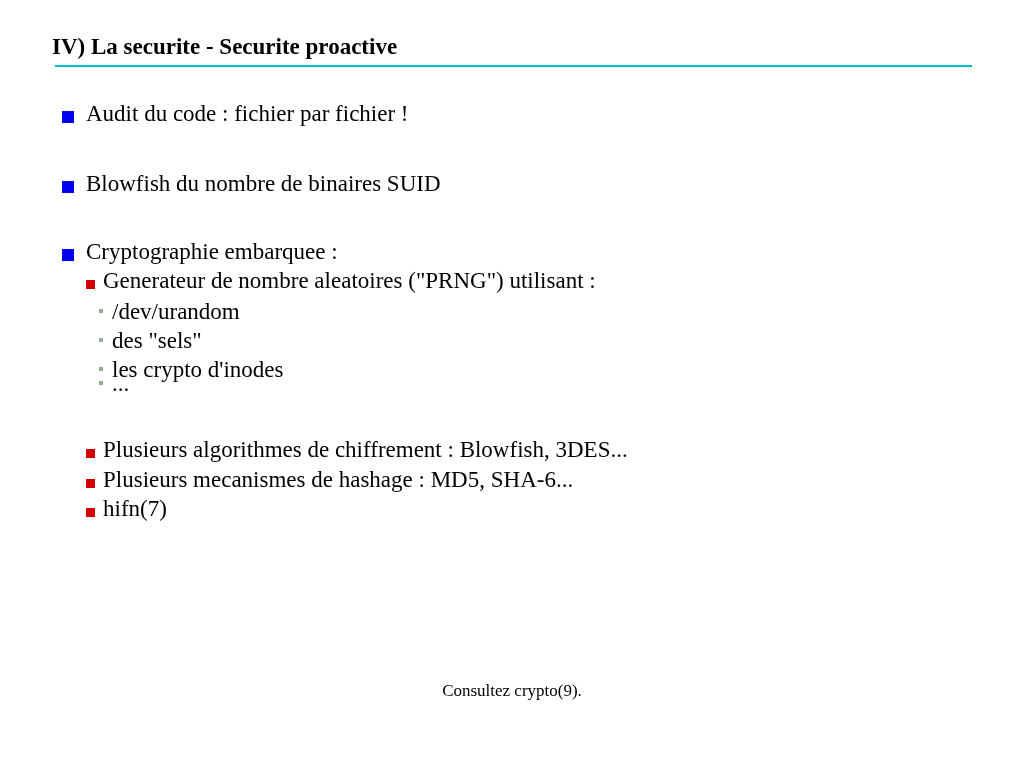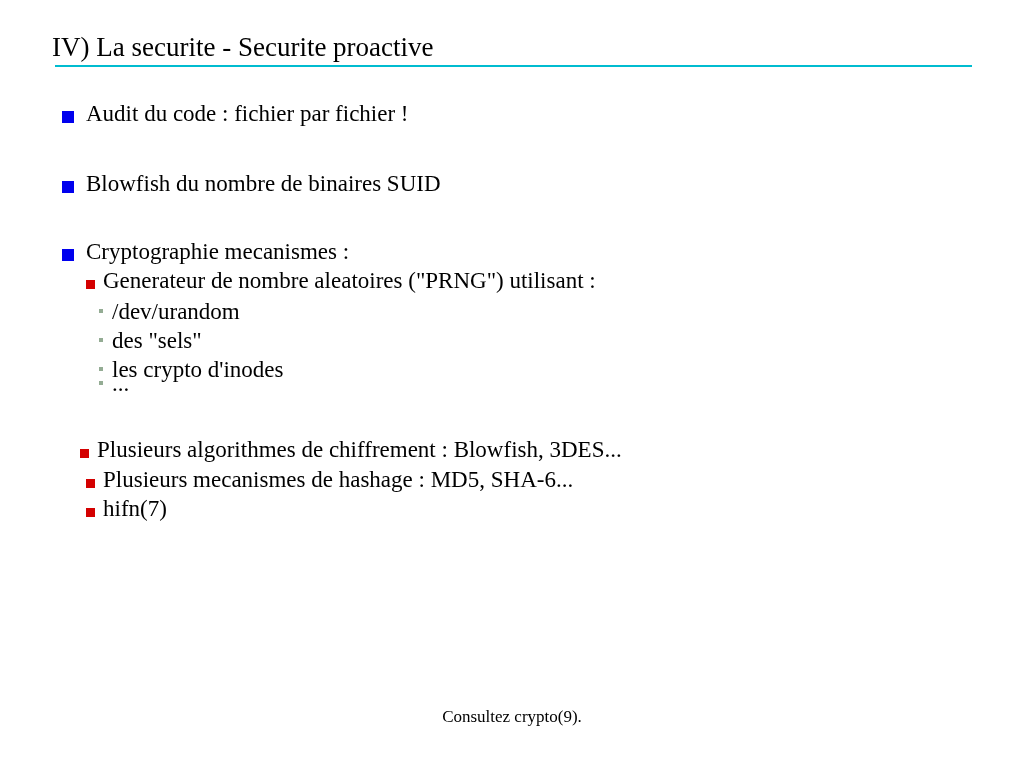--- a/index.html
+++ b/index.html
@@ -8,22 +8,22 @@
     background: #ffffff;
     color: #000000;
     font-family: "Liberation Serif", "DejaVu Serif", serif;
     position: relative;
     overflow: hidden;
   }
   .title {
     position: absolute;
     left: 52px; top: 31px;
     margin: 0;
-    font-size: 27px;
-    font-weight: normal;
+    font-size: 23px;
+    font-weight: bold;
     line-height: 32px;
     white-space: nowrap;
   }
   .rule {
     position: absolute;
     left: 55px; top: 65px;
     width: 917px; height: 2px;
     background: #00bcd0;
   }
   .line {
@@ -39,21 +39,20 @@
   .m1 { width: 12px; height: 12px; background: #0000ee; margin: 11px 12px 0 0; }
   .m2 { width: 9px;  height: 9px;  background: #d40000; margin: 13px 8px 0 0; }
   .m3 { width: 4px;  height: 4px;  background: #94ac94; margin: 11px 9px 0 0; }
   .footer {
     position: absolute;
     left: 0; top: 680px;
     width: 1024px;
     text-align: center;
     font-size: 17px;
     line-height: 22px;
-    margin-top: 26px;
   }
 </style>
 </head>
 <body>
 
 <div>
 
   <h1 class="title">IV) La securite - Securite proactive</h1>
   <div class="rule"></div>
 
@@ -62,21 +61,21 @@
     <span>Audit du code : fichier par fichier !</span>
   </div>
 
   <div class="line" style="left:62px; top:170px">
     <span class="marker m1"></span>
     <span>Blowfish du nombre de binaires SUID</span>
   </div>
 
   <div class="line" style="left:62px; top:238px">
     <span class="marker m1"></span>
-    <span>Cryptographie mecanismes :</span>
+    <span>Cryptographie embarquee :</span>
   </div>
 
   <div class="line" style="left:86px; top:267px">
     <span class="marker m2"></span>
     <span>Generateur de nombre aleatoires ("PRNG") utilisant :</span>
   </div>
 
   <div class="line" style="left:99px; top:298px">
     <span class="marker m3"></span>
     <span>/dev/urandom</span>
@@ -90,21 +89,21 @@
   <div class="line" style="left:99px; top:356px">
     <span class="marker m3"></span>
     <span>les crypto d'inodes</span>
   </div>
 
   <div class="line" style="left:99px; top:370px">
     <span class="marker m3"></span>
     <span>...</span>
   </div>
 
-  <div class="line" style="left:80px; top:436px">
+  <div class="line" style="left:86px; top:436px">
     <span class="marker m2"></span>
     <span>Plusieurs algorithmes de chiffrement : Blowfish, 3DES...</span>
   </div>
 
   <div class="line" style="left:86px; top:466px">
     <span class="marker m2"></span>
     <span>Plusieurs mecanismes de hashage : MD5, SHA-6...</span>
   </div>
 
   <div class="line" style="left:86px; top:495px">

